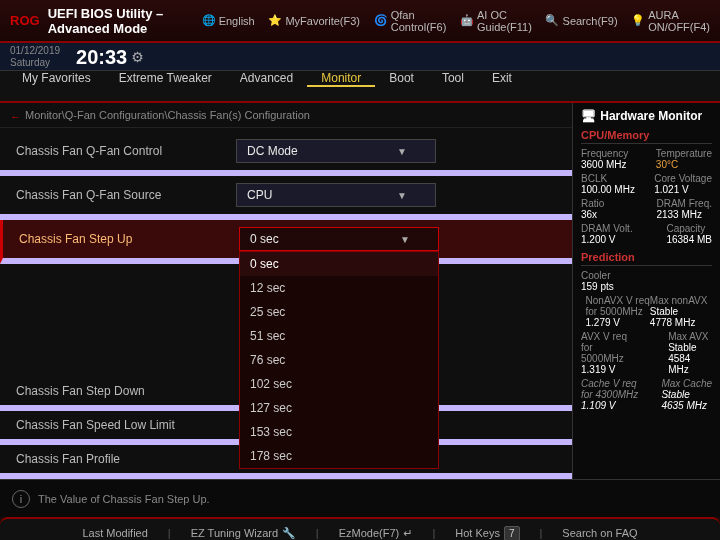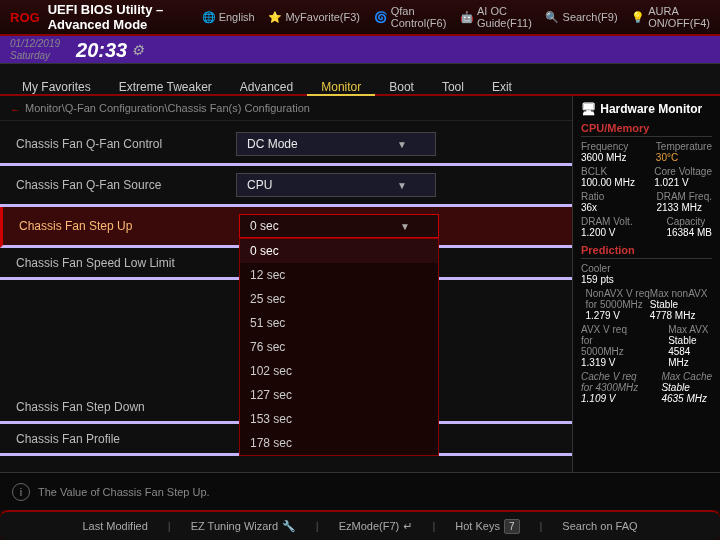--- a/index.html
+++ b/index.html
@@ -15,21 +15,21 @@
     }
 
     
     .title-bar {
       background: linear-gradient(180deg, #2a0a0a 0%, #1a0505 100%);
       border-bottom: 2px solid #8b0000;
       padding: 4px 10px;
       display: flex;
       align-items: center;
       justify-content: space-between;
-      height: 36px;
+      height: 43px;
     }
     .title-bar-left {
       display: flex;
       align-items: center;
       gap: 8px;
     }
     .rog-logo {
       color: #cc0000;
       font-weight: bold;
       font-size: 13px;
@@ -43,38 +43,37 @@
       display: flex;
       align-items: center;
       gap: 14px;
       font-size: 11px;
       color: #bbb;
     }
     .title-bar-right span { cursor: pointer; display: flex; align-items: center; gap: 3px; }
 
     
     .datetime-bar {
-      background: #4c1d95;
+      background: #0f172a;
       border-bottom: 1px solid #333;
       padding: 2px 10px;
       display: flex;
       align-items: center;
       gap: 16px;
       height: 28px;
-      font-style: italic;
     }
     .datetime-left { display: flex; flex-direction: column; font-size: 10px; color: #888; line-height: 1.2; }
     .datetime-clock { font-size: 20px; color: #fff; font-weight: bold; line-height: 1; }
 
     
     .main-nav {
       background: #111;
       border-bottom: 2px solid #8b0000;
       display: flex;
-      align-items: flex-end;
+      align-items: flex-start;
       height: 32px;
       padding: 0 8px;
     }
     .nav-item {
       padding: 0 14px;
       display: flex;
       align-items: center;
       color: #ccc;
       font-size: 12px;
       cursor: pointer;
@@ -115,21 +114,21 @@
     }
 
     
     .settings-area {
       padding: 4px 0;
     }
     .setting-row {
       display: flex;
       align-items: center;
       padding: 7px 16px;
-      border-bottom: 3px solid #c4b5fd;
+      border-bottom: 6px solid #c4b5fd;
       min-height: 32px;
     }
     .setting-row.highlight {
       background: #3a0a0a;
       border-left: 3px solid #cc0000;
     }
     .setting-label {
       flex: 0 0 220px;
       color: #bbb;
       font-size: 12px;
@@ -364,27 +363,27 @@
             <div class="option">51 sec</div>
             <div class="option">76 sec</div>
             <div class="option">102 sec</div>
             <div class="option">127 sec</div>
             <div class="option">153 sec</div>
             <div class="option">178 sec</div>
           </div>
         </div>
       </div>
 
+      <div class="setting-row" style="padding-top:120px;">
+        <span class="setting-label">Chassis Fan Step Down</span>
+        <div class="setting-control"></div>
+      </div>
+
       <div class="setting-row">
         <span class="setting-label">Chassis Fan Speed Low Limit</span>
-        <div class="setting-control"></div>
-      </div>
-
-      <div class="setting-row" style="padding-top:120px;">
-        <span class="setting-label">Chassis Fan Step Down</span>
         <div class="setting-control"></div>
       </div>
 
       <div class="setting-row">
         <span class="setting-label">Chassis Fan Profile</span>
         <div class="setting-control"></div>
       </div>
 
     </div>
   </div>

